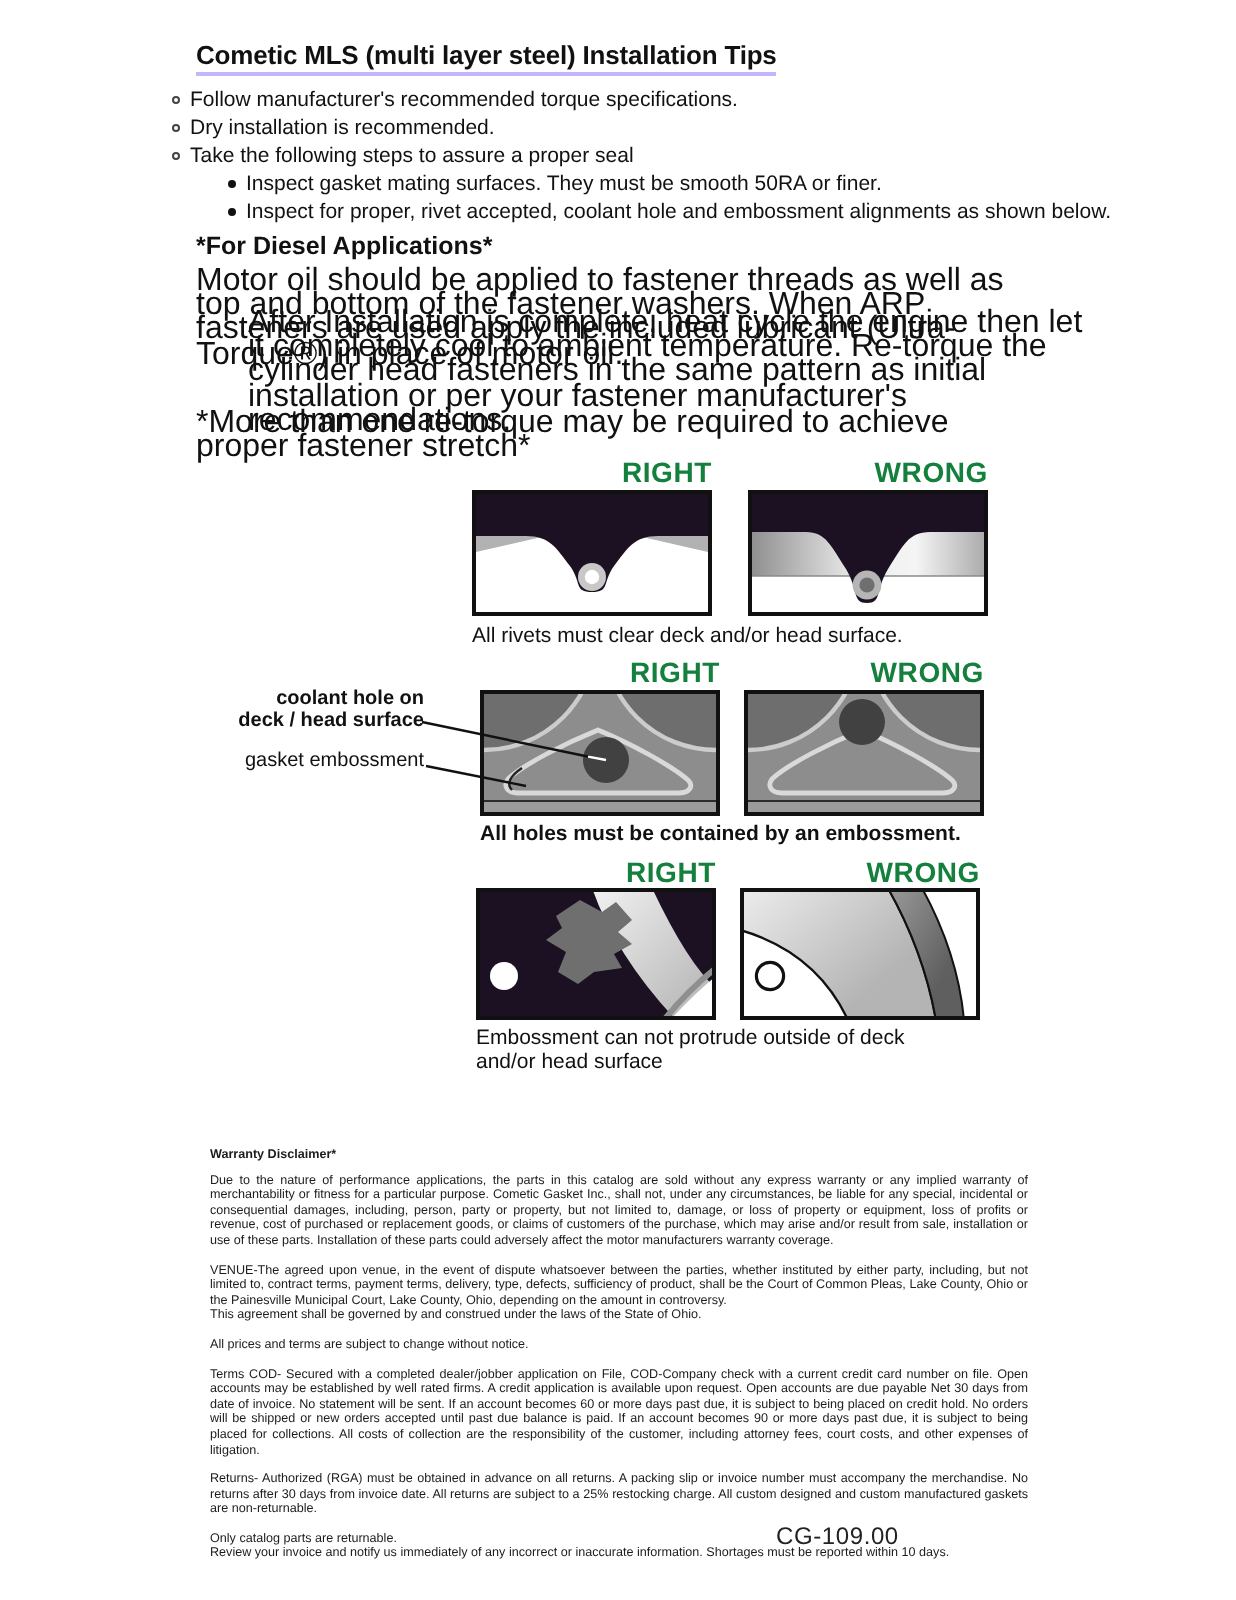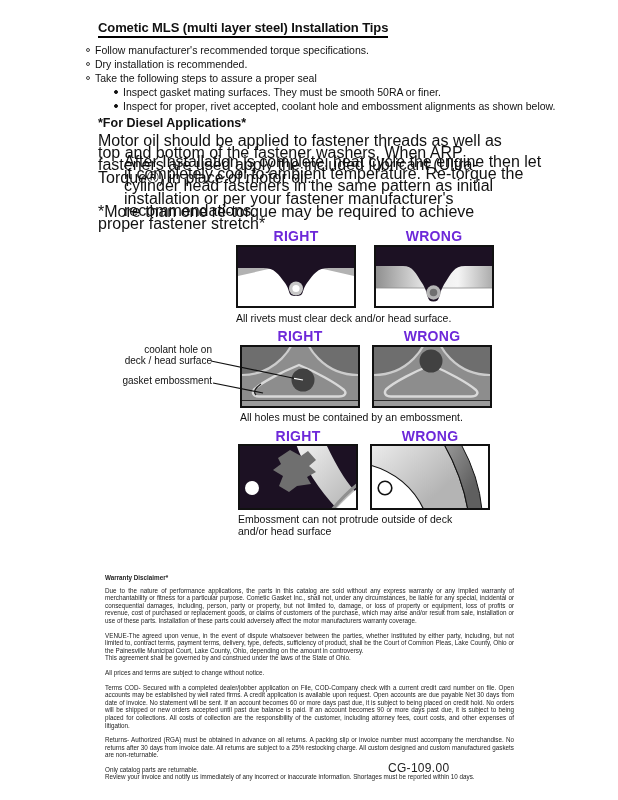--- a/index.html
+++ b/index.html
@@ -9,35 +9,35 @@
     font-family:"Liberation Sans", sans-serif;
     color:#111;
     position:relative;
     overflow:hidden;
   }
   .abs { position:absolute; }
 
   .title {
     left:98px; top:20px;
     font-size:13px; font-weight:bold; letter-spacing:-0.1px;
-    border-bottom:2px solid #000000; padding-bottom:1px;
+    border-bottom:2px solid #c4b5fd; padding-bottom:1px;
     display:inline-block;
   }
 
   .bullets { left:86px; top:43px; width:480px; font-size:10.5px; }
   .brow { display:flex; align-items:flex-start; line-height:14px; }
   .brow.sub { padding-left:28px; }
   .mk { flex:0 0 auto; width:4px; height:4px; border-radius:50%; margin:4.5px 5px 0 0; }
   .mk.open { border:1px solid #444; }
   .mk.fill { background:#111; border:1px solid #111; }
 
   .diesel-heading { left:98px; top:116px; font-size:12.5px; font-weight:bold; }
   .body-p { left:98px; width:426px; font-size:16px; line-height:12.2px; }
 
-  .fig-label { width:120px; text-align:center; font-size:14px; font-weight:700; letter-spacing:0.3px; color:#6d28d9; }
+  .fig-label { width:120px; text-align:right; font-size:14px; font-weight:700; letter-spacing:0.3px; color:#15803d; }
   .fig-caption { font-size:10.5px; line-height:12px; color:#111; }
   .fig-box { display:block; }
 
   .side-label { width:112px; text-align:right; font-size:10px; line-height:10.8px; color:#111; }
 
   .fineprint { left:105px; top:574px; width:409px; font-size:6.3px; line-height:7.6px; color:#1c1c1c; }
   .fineprint .fp-h { font-weight:bold; margin-bottom:5px; }
   .fineprint p { text-align:justify; }
   .fineprint .gap { margin-top:7px; }
 
@@ -107,21 +107,21 @@
     <circle cx="59.5" cy="47.5" r="7.2" fill="#b5b5b5"></circle>
     <circle cx="59.5" cy="47.5" r="3.8" fill="#6f6f6f"></circle>
     <rect x="1" y="1" width="118" height="61" fill="none" stroke="#111" stroke-width="2"></rect>
   </svg>
 
   <div class="abs fig-caption" style="left:236px; top:312px;">All rivets must clear deck and/or head surface.</div>
 
   <div class="abs fig-label" style="left:240px; top:328px;">RIGHT</div>
   <div class="abs fig-label" style="left:372px; top:328px;">WRONG</div>
 
-  <div class="abs side-label" style="left:100px; top:345px;">
+  <div class="abs side-label" style="left:100px; top:345px;font-weight:bold;">
     <span style="display:block;">coolant hole on</span>
     <span style="display:block;">deck / head surface</span>
   </div>
   <div class="abs side-label" style="left:100px; top:376px;">gasket embossment</div>
 
   <svg class="abs fig-box" style="left:240px; top:345px;" width="120" height="63" viewBox="0 0 120 63">
     <defs>
         <clipPath id="c2r">
           <rect width="120" height="63"></rect>
         </clipPath>
@@ -156,21 +156,21 @@
     </g>
     <rect x="1" y="1" width="118" height="61" fill="none" stroke="#111" stroke-width="2"></rect>
   </svg>
 
   <svg class="abs" style="left:204px; top:349px;" width="106" height="50" viewBox="0 0 106 50">
     <line x1="7" y1="12" x2="91" y2="29.5" stroke="#111" stroke-width="1.2"></line>
     <line x1="90" y1="29.3" x2="99" y2="31" stroke="#ffffff" stroke-width="1.2"></line>
     <line x1="9" y1="34" x2="59" y2="44" stroke="#111" stroke-width="1.2"></line>
   </svg>
 
-  <div class="abs fig-caption" style="left:240px; top:411px;">All holes must be contained by an embossment.</div>
+  <div class="abs fig-caption" style="left:240px; top:411px;font-weight:bold;">All holes must be contained by an embossment.</div>
 
   <div class="abs fig-label" style="left:238px; top:428px;">RIGHT</div>
   <div class="abs fig-label" style="left:370px; top:428px;">WRONG</div>
 
   <svg class="abs fig-box" style="left:238px; top:444px;" width="120" height="66" viewBox="0 0 120 66">
     <defs>
       <linearGradient id="g3r" x1="0" y1="0" x2="1" y2="1">
         <stop offset="0" stop-color="#f2f2f2"></stop>
           <stop offset="1" stop-color="#b0b0b0"></stop>
       </linearGradient>

